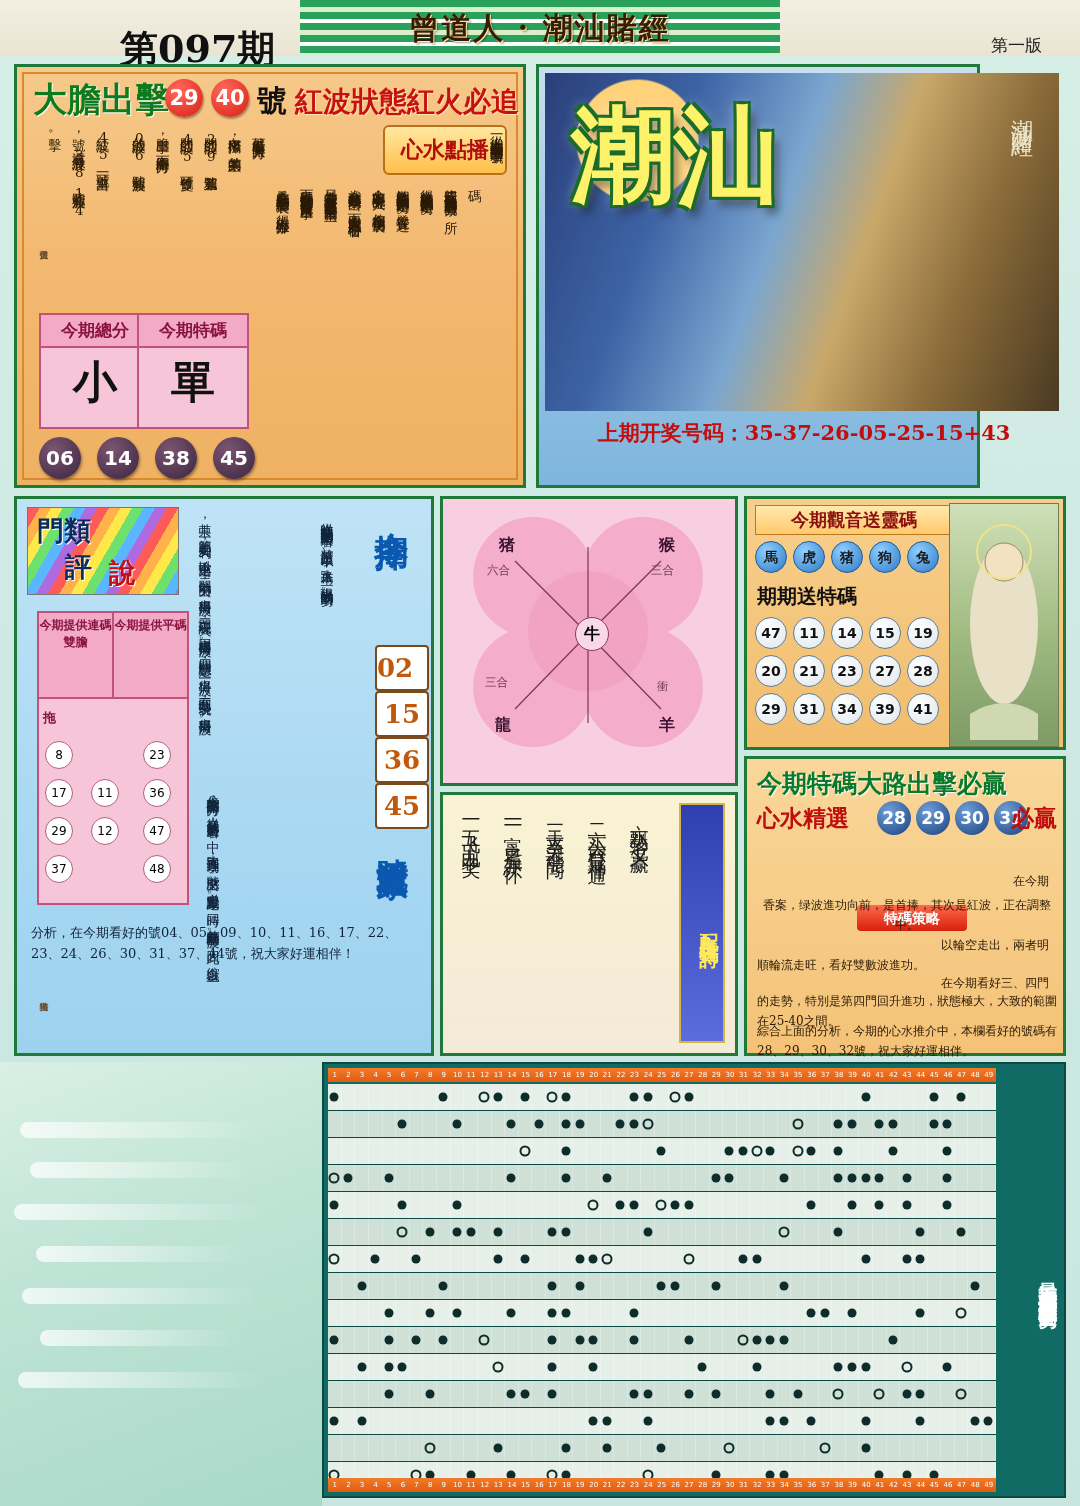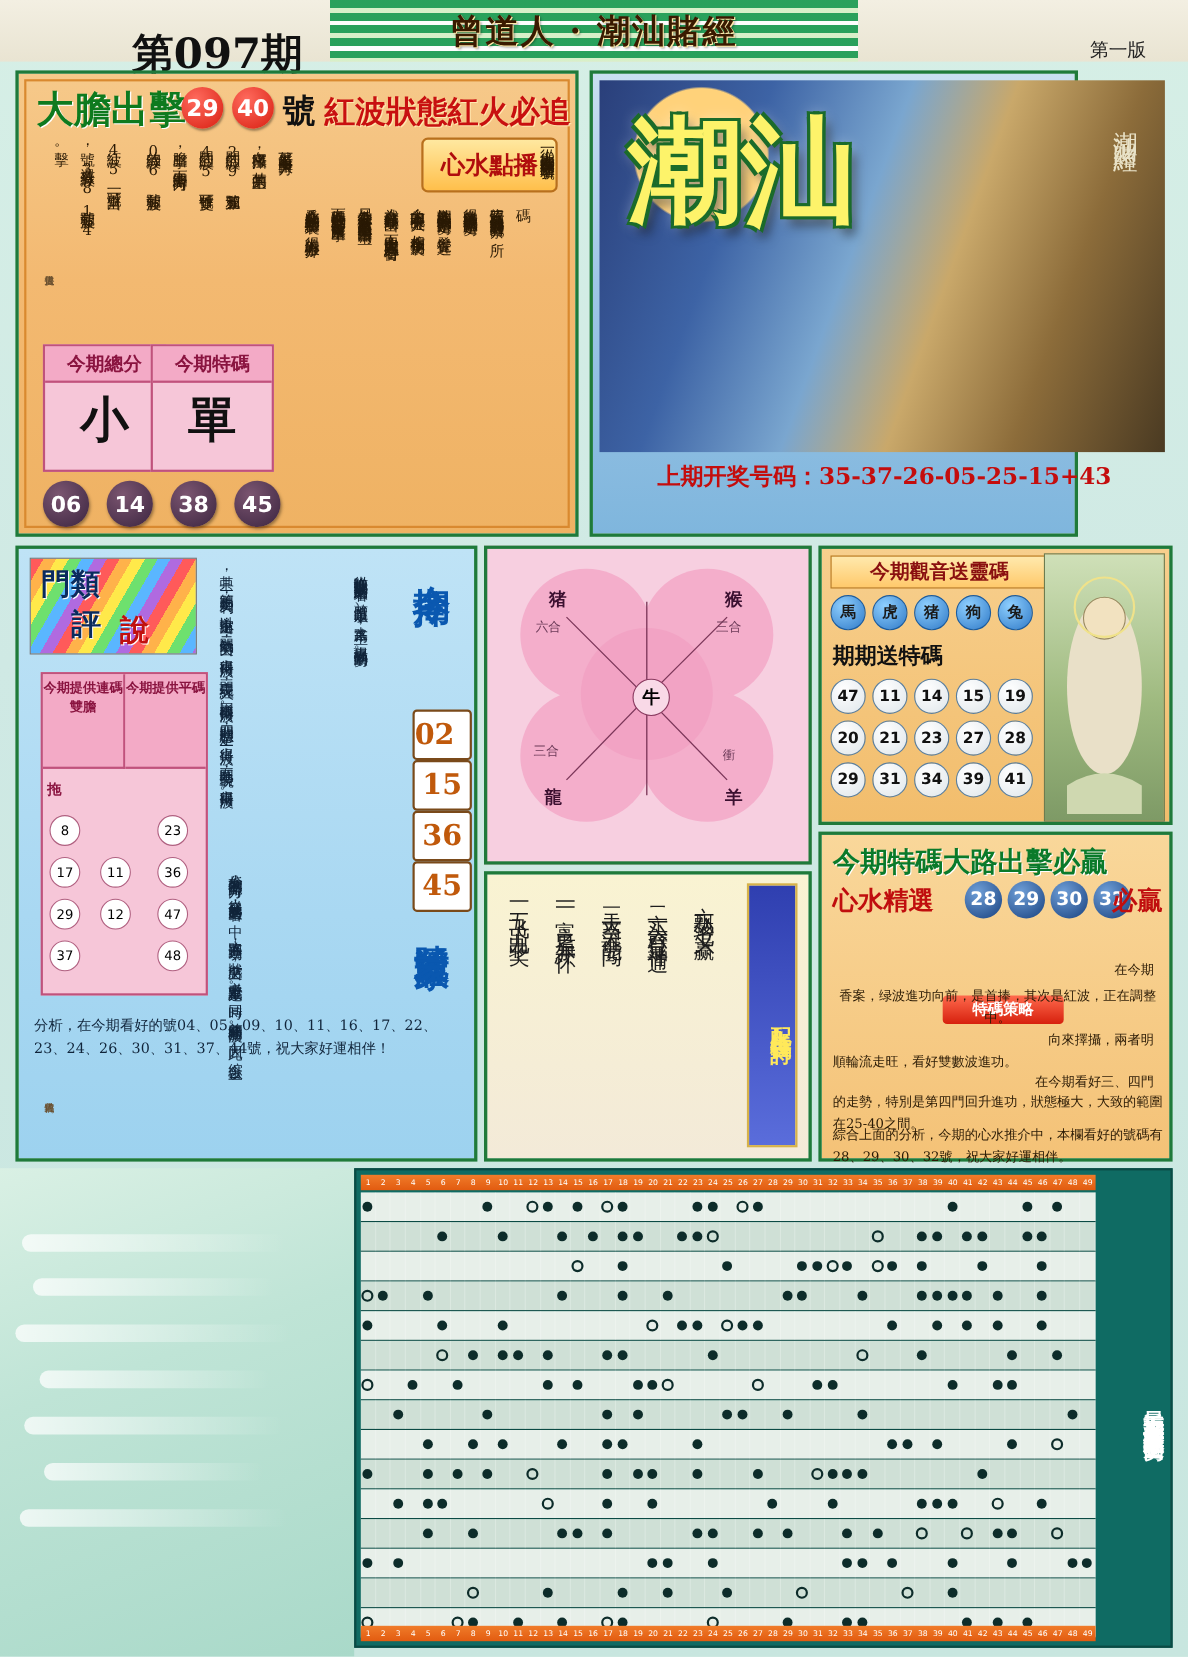--- a/index.html
+++ b/index.html
@@ -387,21 +387,21 @@
       <span class="ball-navy">29</span>
       <span class="ball-navy">30</span>
       <span class="ball-navy">32</span>
     </div>
     <div style="position:absolute;left:264px;top:44px;font-size:23px;font-weight:bold;color:#c00e0e;font-family:'DejaVu Serif','Liberation Serif',serif;">必贏</div>
 
     <div class="redseal">特碼策略</div>
 
     <div class="tema-body" style="position:absolute;right:14px;top:112px;width:120px;text-align:right;">在今期</div>
     <div class="tema-body" style="position:absolute;left:10px;top:136px;width:300px;text-align:center;">香案，绿波進功向前，是首捧，其次是紅波，正在調整中。</div>
-    <div class="tema-body" style="position:absolute;right:14px;top:176px;width:150px;text-align:right;">向來擇攝，兩者明</div>
+    <div class="tema-body" style="position:absolute;right:14px;top:176px;width:150px;text-align:right;">以輪空走出，兩者明</div>
     <div class="tema-body" style="position:absolute;left:10px;top:196px;width:300px;">順輪流走旺，看好雙數波進功。</div>
     <div class="tema-body" style="position:absolute;right:14px;top:214px;width:150px;text-align:right;">在今期看好三、四門</div>
     <div class="tema-body" style="position:absolute;left:10px;top:232px;width:300px;">的走勢，特別是第四門回升進功，狀態極大，大致的範圍在25-40之間。</div>
     <div class="tema-body" style="position:absolute;left:10px;top:262px;width:300px;">綜合上面的分析，今期的心水推介中，本欄看好的號碼有28、29、30、32號，祝大家好運相伴。</div>
   </div>
 
   <div class="panel" id="p-poem">
     <div class="poemcol" style="position:absolute;left:16px;top:14px;height:236px;">一五飞出九中奖</div>
     <div class="poemcol" style="position:absolute;left:58px;top:14px;height:236px;">一一富之后乐开怀</div>
     <div class="poemcol" style="position:absolute;left:100px;top:14px;height:236px;">三夫当关谁能闯</div>

